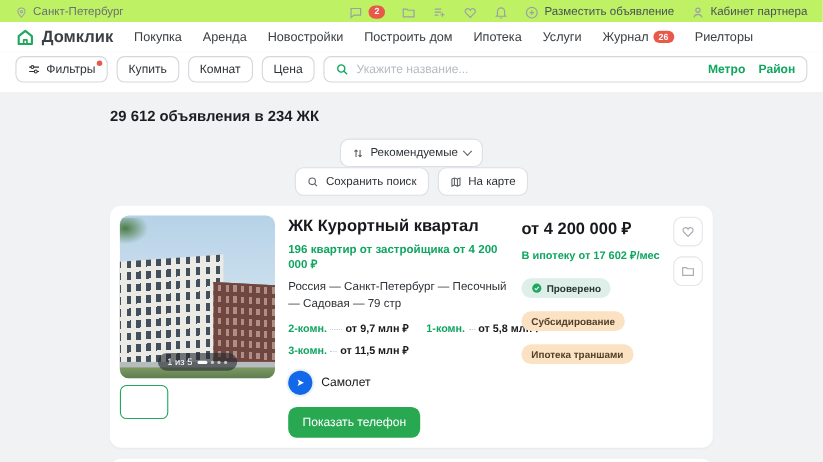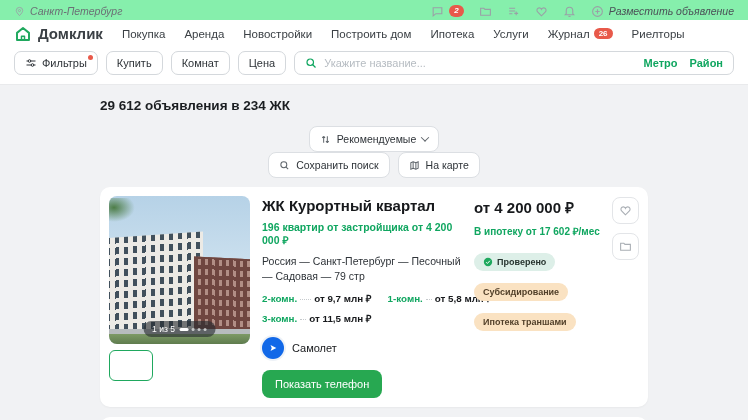--- a/index.html
+++ b/index.html
@@ -1,21 +1,21 @@
 <!DOCTYPE html>
 <html><head>
 <meta charset="utf-8">
 <style>
   * { box-sizing: border-box; margin: 0; padding: 0; }
   html,body { width:748px; height:420px; overflow:hidden; }
   body { font-family:"Liberation Sans", sans-serif; background:#f1f2f4; color:#2e3338; }
   svg { display:block; }
 
   
-  .topbar { height:20px; background:#86efac; display:flex; align-items:center; justify-content:space-between; padding:2px 14px 0; font-size:10.5px; color:#6b7075;font-style:italic; }
+  .topbar { height:20px; background:#bef264; display:flex; align-items:center; justify-content:space-between; padding:2px 14px 0; font-size:10.5px; color:#6b7075; }
   .topbar-left { display:flex; align-items:center; gap:5px; }
   .topbar-right { display:flex; align-items:center; gap:15px; }
   .tb-item { display:flex; align-items:center; gap:5px; cursor:pointer; color:#4b5157; }
   .tb-ic { color:#9aa0a6; }
   .pill-red { background:#e8594a; color:#fff; border-radius:8px; font-size:8px; font-weight:bold; padding:1px 5px; line-height:1.2; }
 
   
   .nav { height:27px; background:#fff; display:flex; align-items:center; gap:19px; padding:0 14px; }
   .brand { display:flex; align-items:center; gap:6px; font-weight:bold; font-size:15px; color:#3b4045; cursor:pointer; }
   .nav-item { font-size:11.5px; color:#3b4045; cursor:pointer; display:flex; align-items:center; gap:4px; }
@@ -144,20 +144,29 @@
     </span>
     <span class="tb-item">
       <span class="tb-ic">
         <svg width="13" height="13" viewBox="0 0 24 24" fill="none" stroke="currentColor" stroke-width="2">
             <circle cx="12" cy="12" r="9"></circle>
             <path d="M12 8v8M8 12h8"></path>
           </svg>
       </span>
       <span>Разместить объявление</span>
     </span>
+    <span class="tb-item">
+      <span class="tb-ic">
+        <svg width="13" height="13" viewBox="0 0 24 24" fill="none" stroke="currentColor" stroke-width="2">
+            <circle cx="12" cy="8" r="3.5"></circle>
+            <path d="M5 20c1.3-3.5 4-5 7-5s5.7 1.5 7 5"></path>
+          </svg>
+      </span>
+      <span>Кабинет партнера</span>
+    </span>
   </div>
 </div>
 
 <div class="nav">
   <div class="brand">
     <span>
       <svg width="18" height="18" viewBox="0 0 24 24" fill="none" stroke="#1fa85e" stroke-width="2.6" stroke-linejoin="round">
           <path d="M4 10.5 12 4l8 6.5V20H4z"></path>
           <path d="M10 20v-5h4v5" stroke-width="2"></path>
         </svg>

